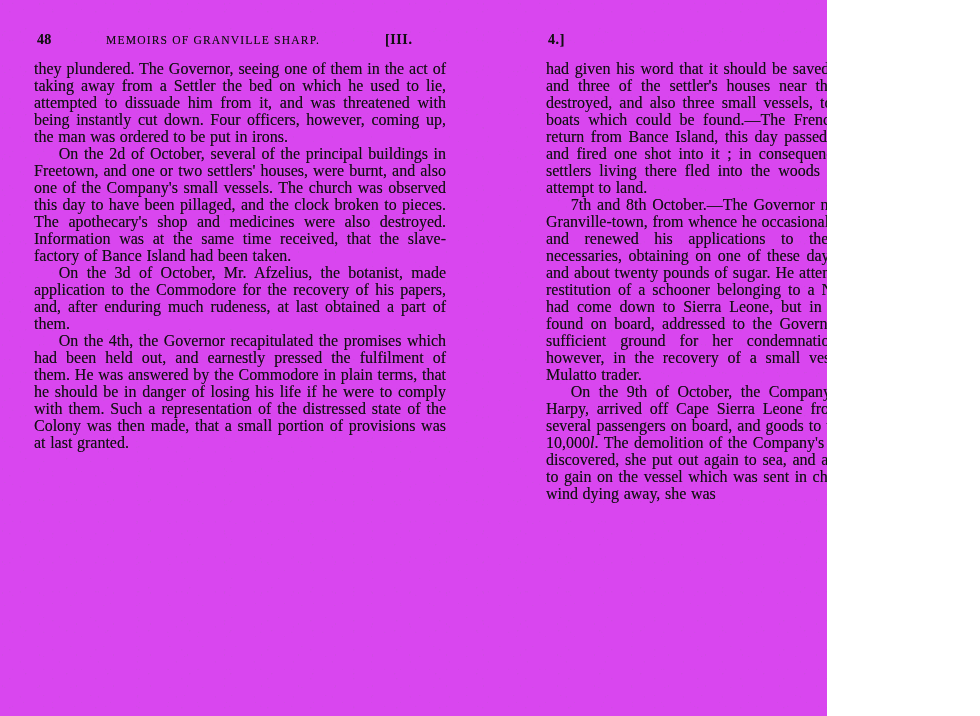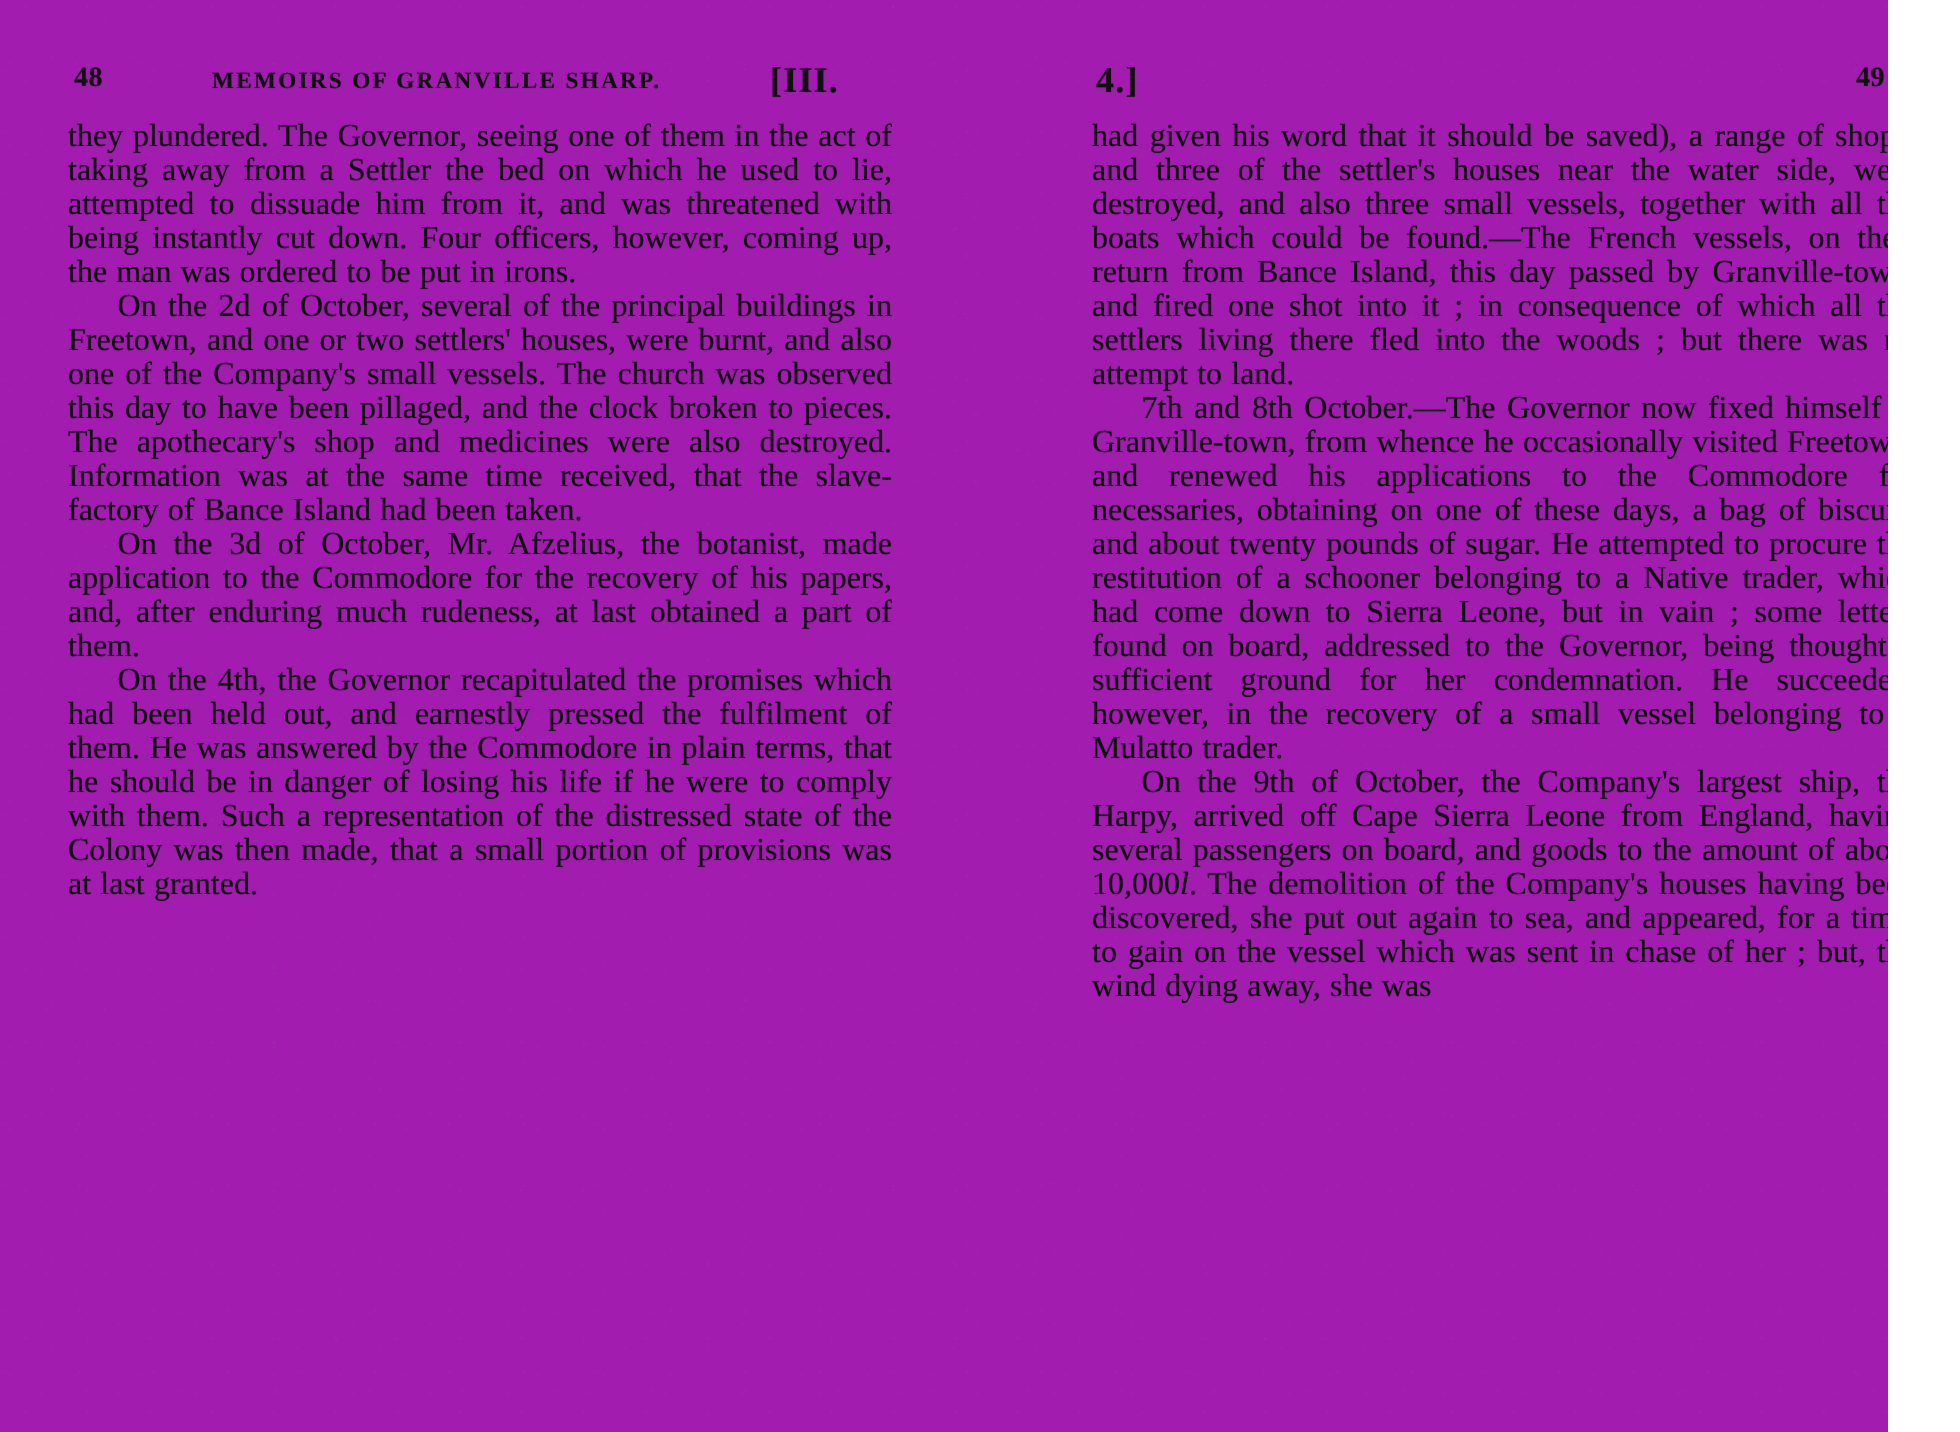--- a/index.html
+++ b/index.html
@@ -4,24 +4,24 @@
 <title>Scanned Book Page</title>
 <style>
   html, body {
     margin: 0;
     padding: 0;
     background: #ffffff;
   }
 
   #page {
     position: relative;
-    width: 944px;
+    width: 827px;
     height: 716px;
     margin: 0;
-    background: #a21caf;
+    background: #d946ef;
     overflow: hidden;
     font-family: "Liberation Serif", "DejaVu Serif", serif;
     color: #101010;
   }
 
   
   #grain {
     position: absolute;
     inset: 0;
     pointer-events: none;
@@ -70,28 +70,28 @@
     position: absolute;
     font-variant: small-caps;
     text-transform: uppercase;
     font-size: 11.6px;
     letter-spacing: 1.15px;
     font-weight: 400;
   }
 
   .rh-bracket {
     position: absolute;
-    font-size: 18px;
+    font-size: 14px;
     font-weight: 600;
     letter-spacing: 0.6px;
   }
 
   
   #lh-folio   { left: 3px;   top: 0; }
-  #lh-title   { left: 72px;  top: 1px; font-weight: bold; }
+  #lh-title   { left: 72px;  top: 1px; }
   #lh-bracket { left: 351px; top: 0; }
 
   
   #rh-chapter { left: 2px;   top: 0; }
   #rh-title   { left: 45px;  top: 1px; }
   #rh-folio   { left: 382px; top: 0; }
 
   
   .body-text {
     position: absolute;

